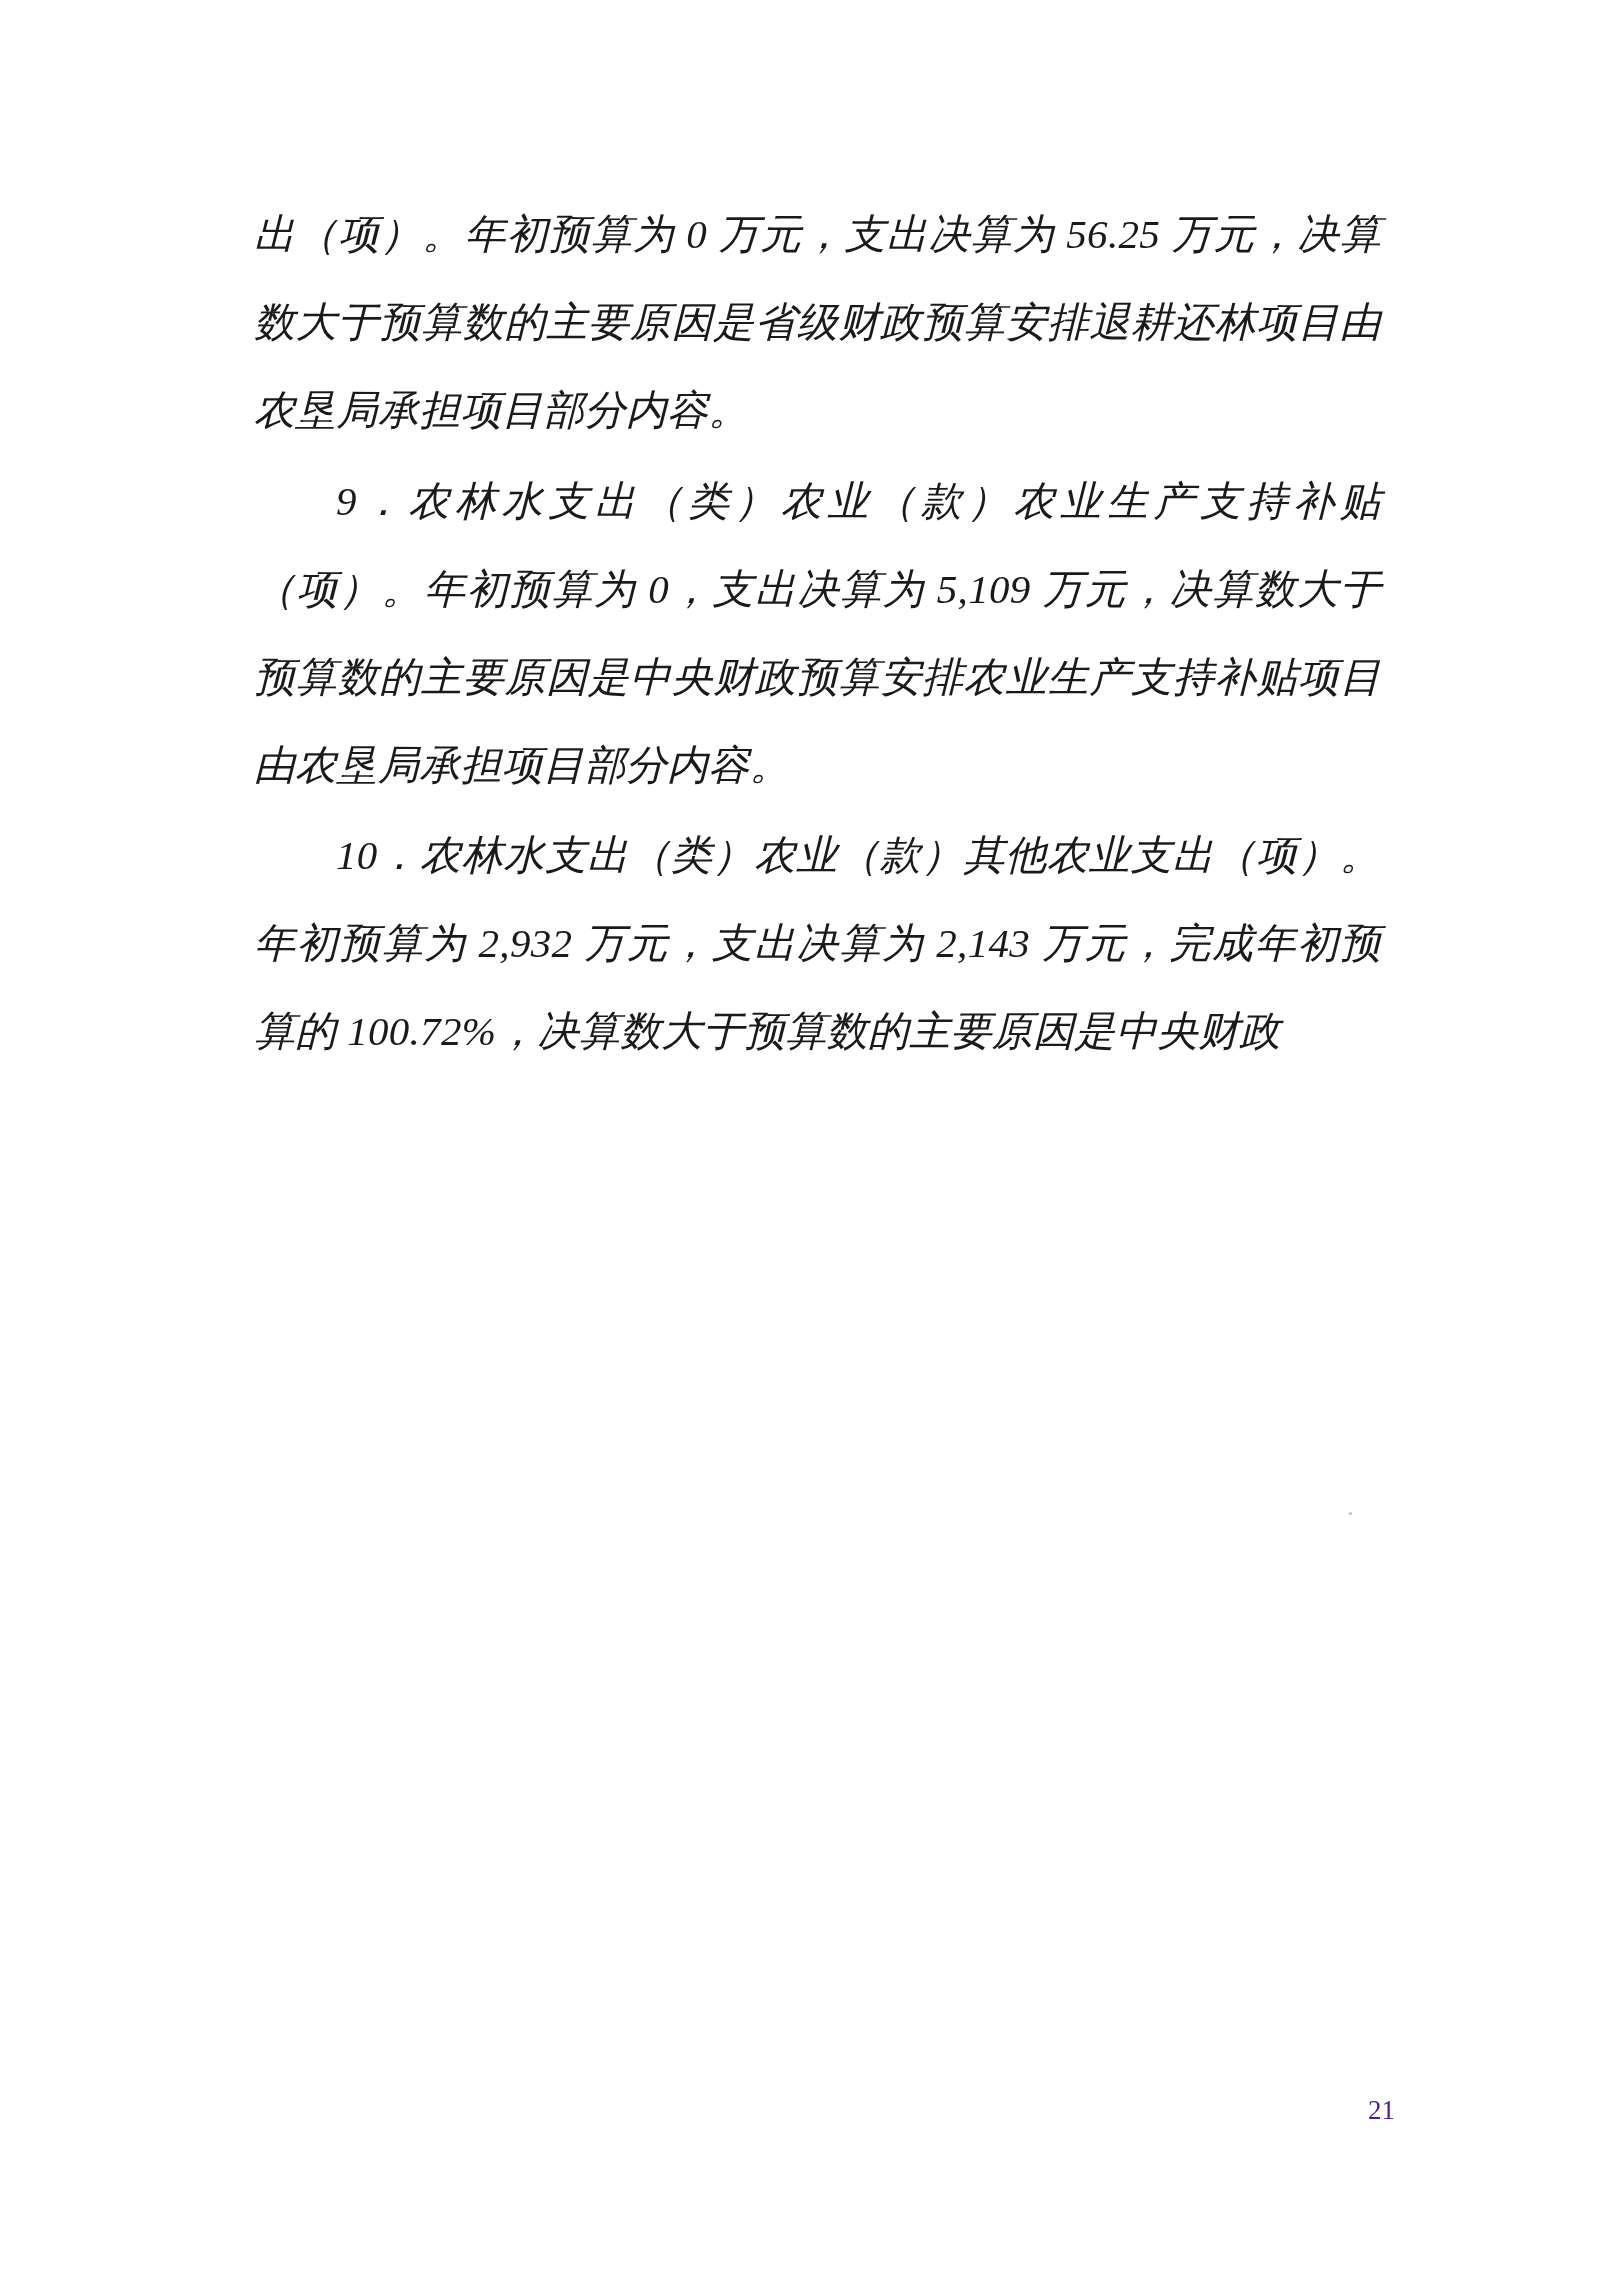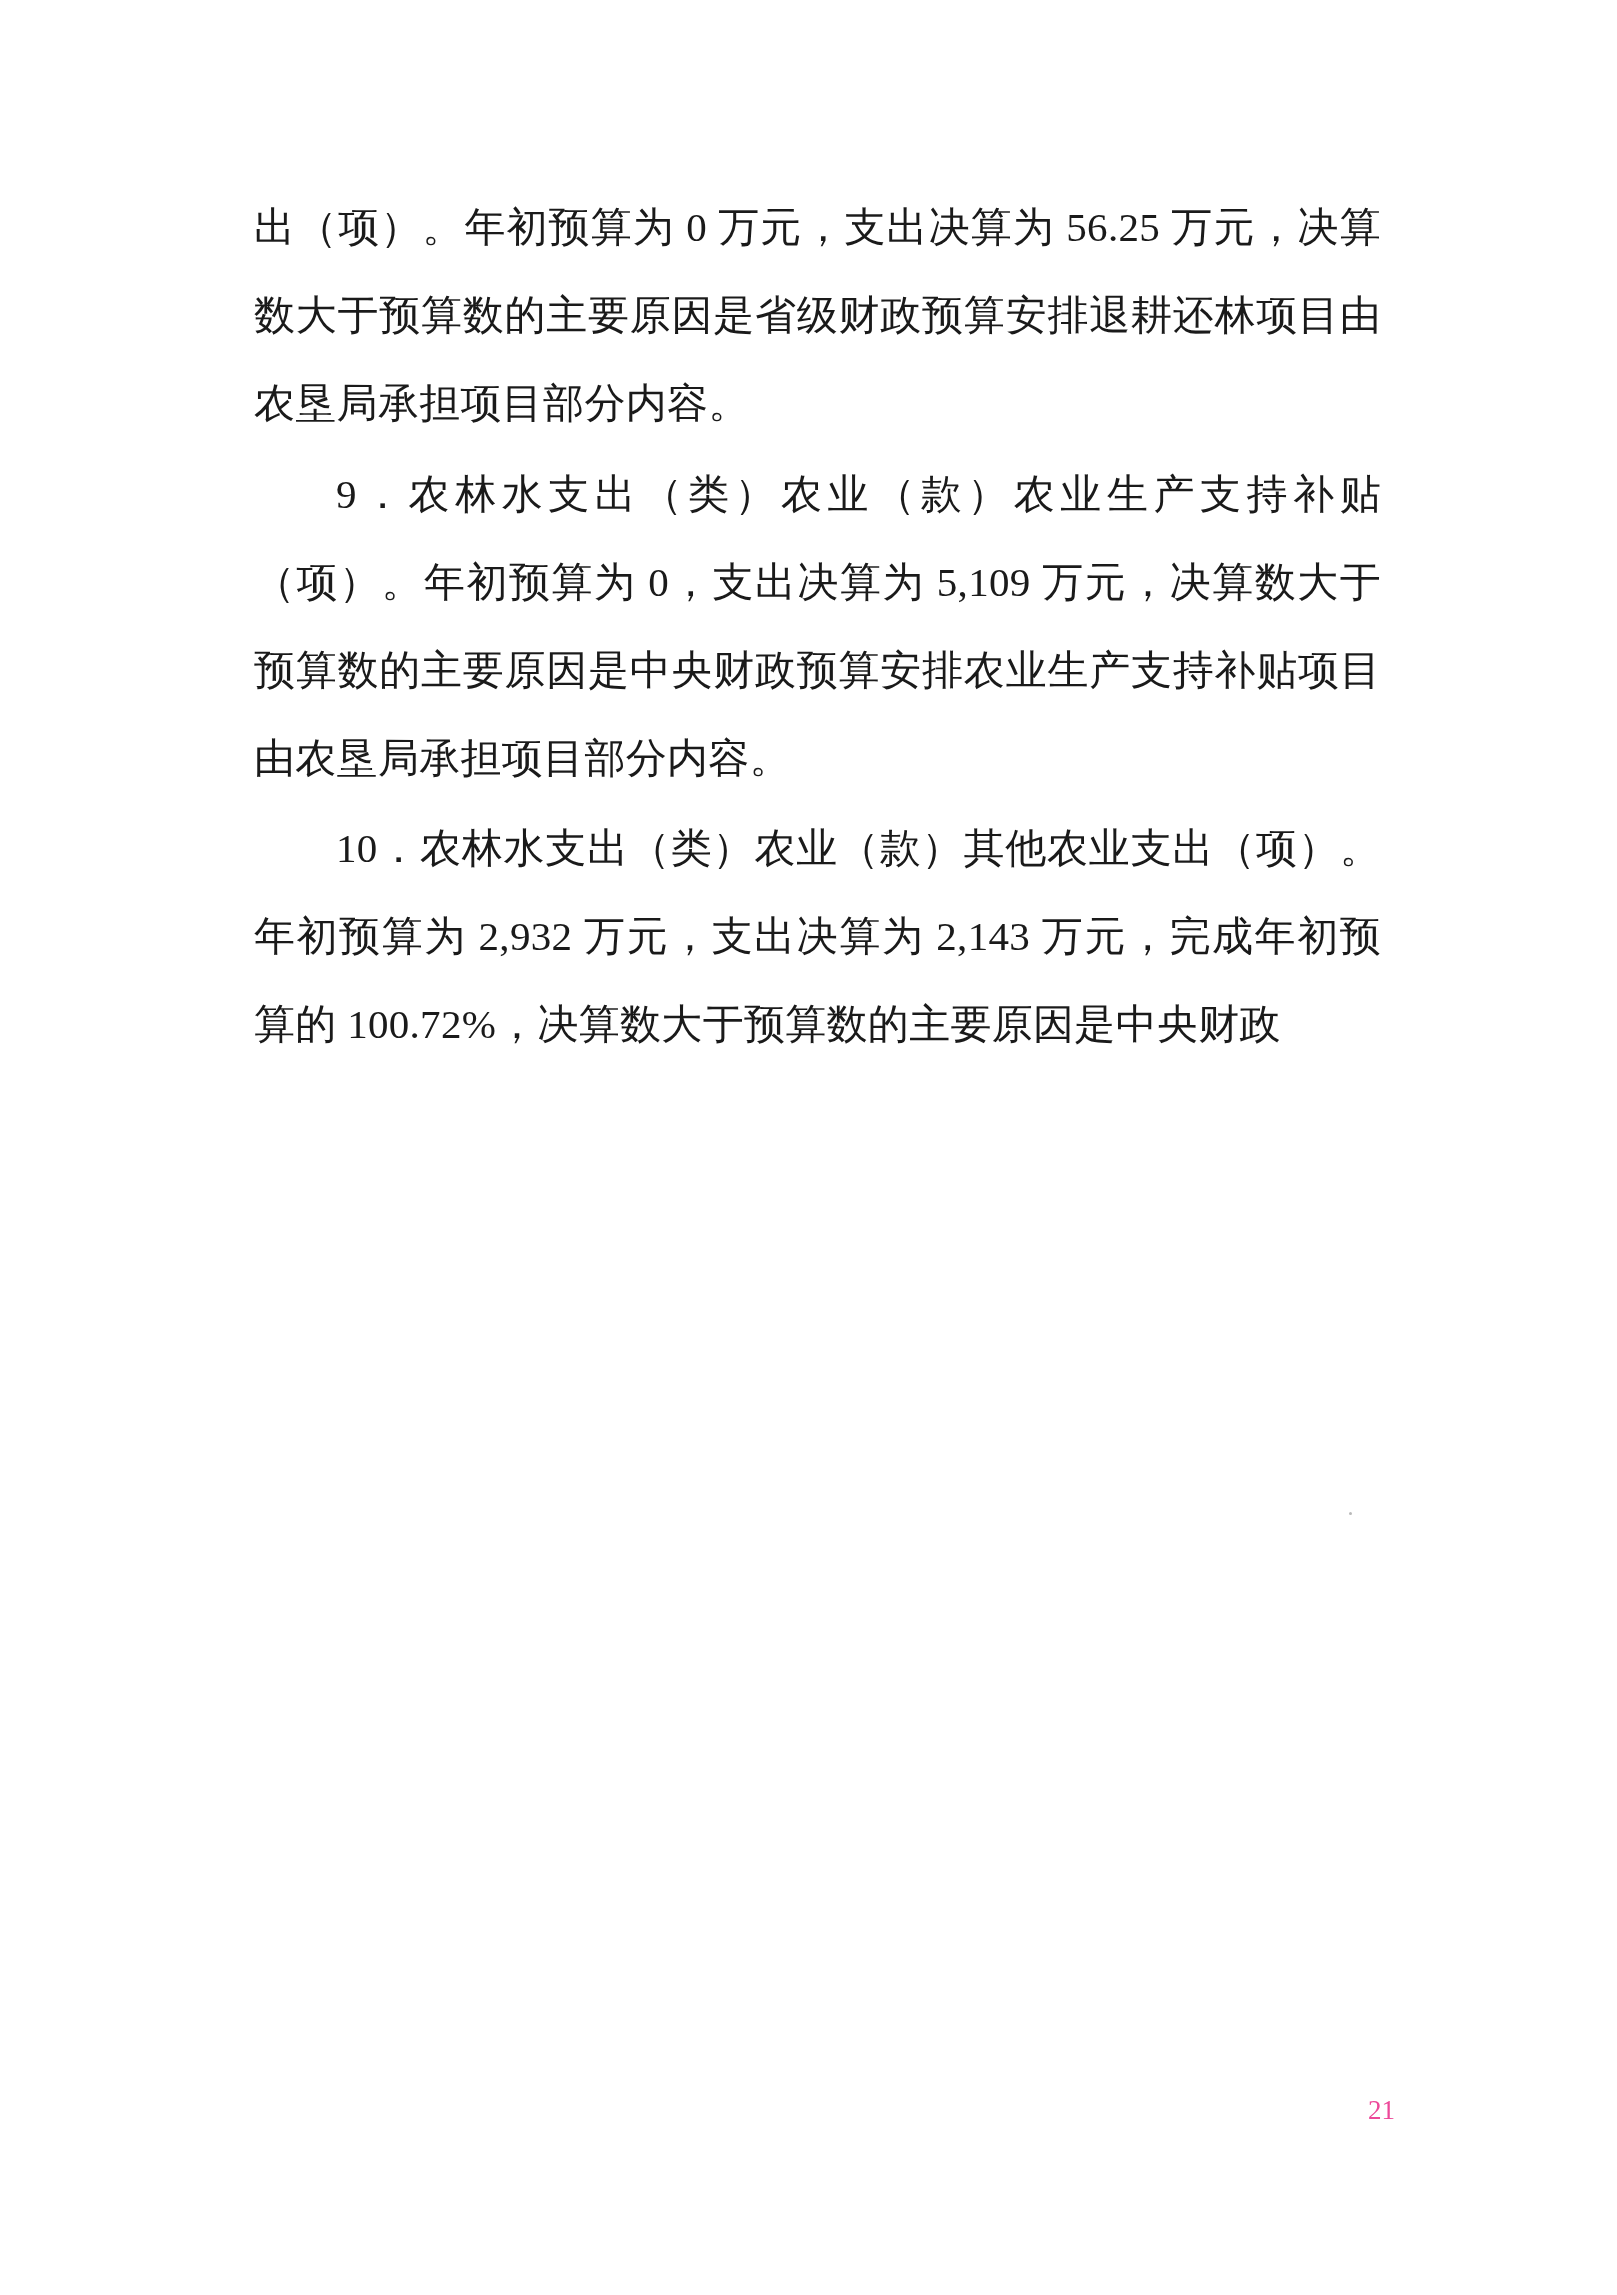--- a/index.html
+++ b/index.html
@@ -14,22 +14,23 @@
   .page {
     position: relative;
     width: 1617px;
     height: 2295px;
     background: #ffffff;
     overflow: hidden;
   }
   .content {
     position: absolute;
     left: 254px;
-    top: 183px;
+    top: 190px;
     width: 1127px;
+    font-style: italic;
   }
   .para {
     font-size: 41px;
     line-height: 88px;
     text-align: justify;
     text-justify: inter-ideograph;
     letter-spacing: 0.3px;
     margin: 0 0 2.6px 0;
     word-break: break-all;
   }
@@ -37,21 +38,21 @@
     text-indent: 82px;
   }
   .para.cont {
     text-indent: 0;
   }
   .pageno {
     position: absolute;
     right: 222px;
     top: 2095px;
     font-size: 27px;
-    color: #ec4899;
+    color: #4c1d95;
     font-family: "Liberation Serif", serif;
   }
   .speck {
     position: absolute;
     width: 3.3px;
     height: 3.3px;
     background: #b9b9b9;
     border-radius: 50%;
   }
 </style>

